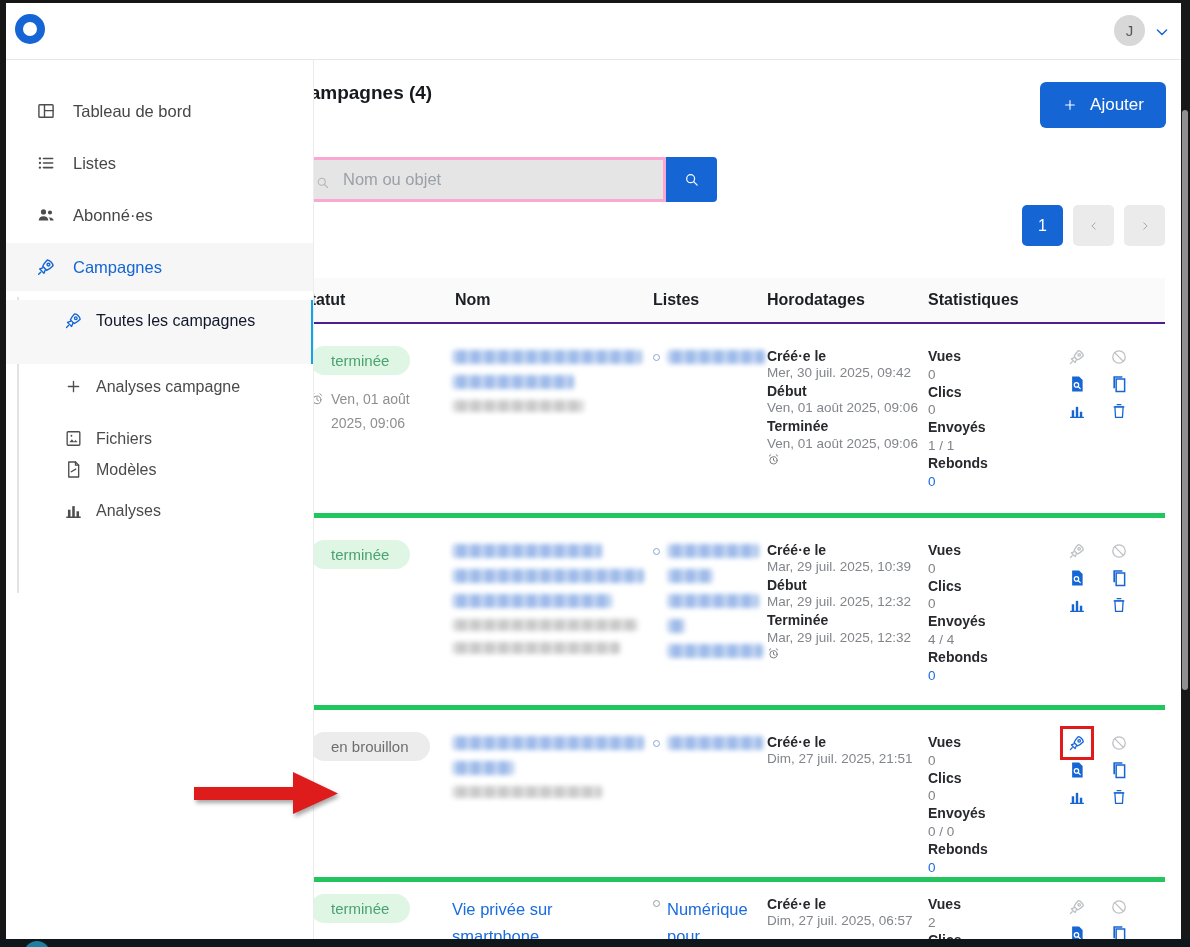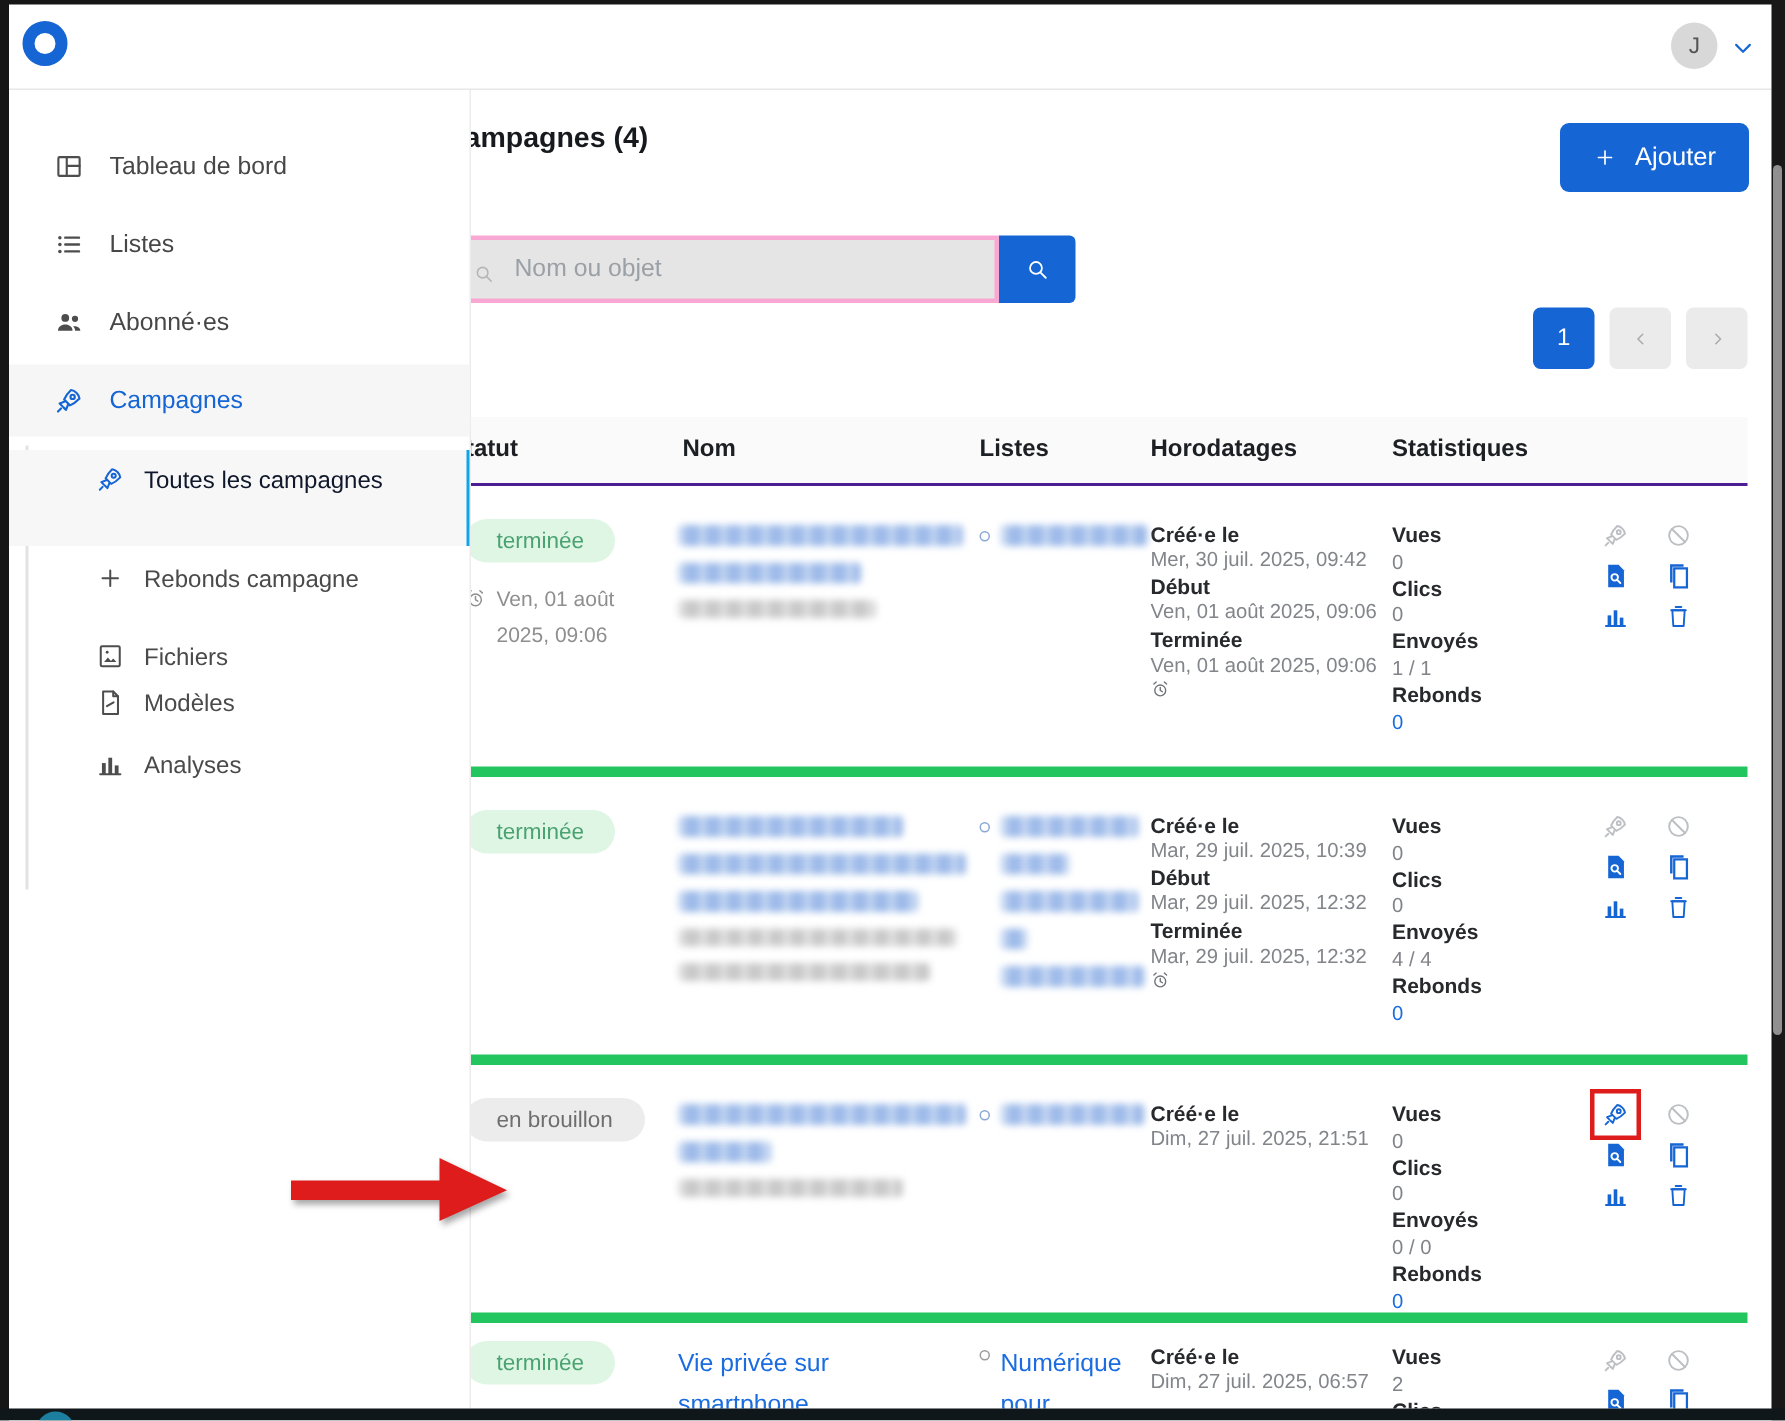--- a/index.html
+++ b/index.html
@@ -70,21 +70,21 @@
   .pg.cur { background:#1565d4; color:#fff; }
   .pg.nav { background:#ebebeb; color:#a9a9a9; }
   .pg .mico { width:14px; height:14px; stroke-width:2; }
 
   
   .table { position:absolute; left:25px; top:218px; width:870px; }
   .thead, .trow { display:grid; grid-template-columns:155px 198px 114px 161px 132px 110px; }
   .thead { height:46px; background:#fafafa; border-bottom:2px solid #4c1d95; align-items:center;
            font-weight:700; font-size:16px; color:#1c1f23; }
   .thead > div { padding-left:5px; }
-  .trow { border-bottom:7px solid #22c55e; }
+  .trow { border-bottom:5px solid #22c55e; }
   .r1 { height:194px; } .r2 { height:192px; } .r3 { height:172px; } .r4 { height:230px; }
 
   .c-status { padding:22px 0 0 15px; }
   .r4 .c-status { padding-top:12px; }
   .pill { display:inline-block; padding:6px 21px; border-radius:16px; font-size:15px; }
   .pill.done  { background:#dff6e4; color:#4aa271; }
   .pill.draft { background:#ececec; color:#6e6e6e; }
   .sched { margin-top:13px; width:120px; display:flex; gap:7px; font-size:14px; color:#8f8f8f; line-height:1.7; }
   .sched .mico { width:14px; height:14px; margin-top:4px; flex:0 0 auto; color:#8f8f8f; }
 
@@ -280,21 +280,21 @@
   <div class="sub-guide"></div>
 
   <div class="s-sub active" style="top:240px">
     <svg class="mico">
         <use href="#i-rocket"></use>
       </svg><span>Toutes les campagnes</span>
   </div>
   <div class="s-sub" style="top:306px">
     <svg class="mico">
         <use href="#i-plus"></use>
-      </svg><span>Rebonds campagne</span>
+      </svg><span>Analyses campagne</span>
   </div>
   <div class="s-sub" style="top:358px">
     <svg class="mico">
         <use href="#i-image"></use>
       </svg><span>Fichiers</span>
   </div>
   <div class="s-sub" style="top:389px">
     <svg class="mico">
         <use href="#i-doc"></use>
       </svg><span>Modèles</span>

